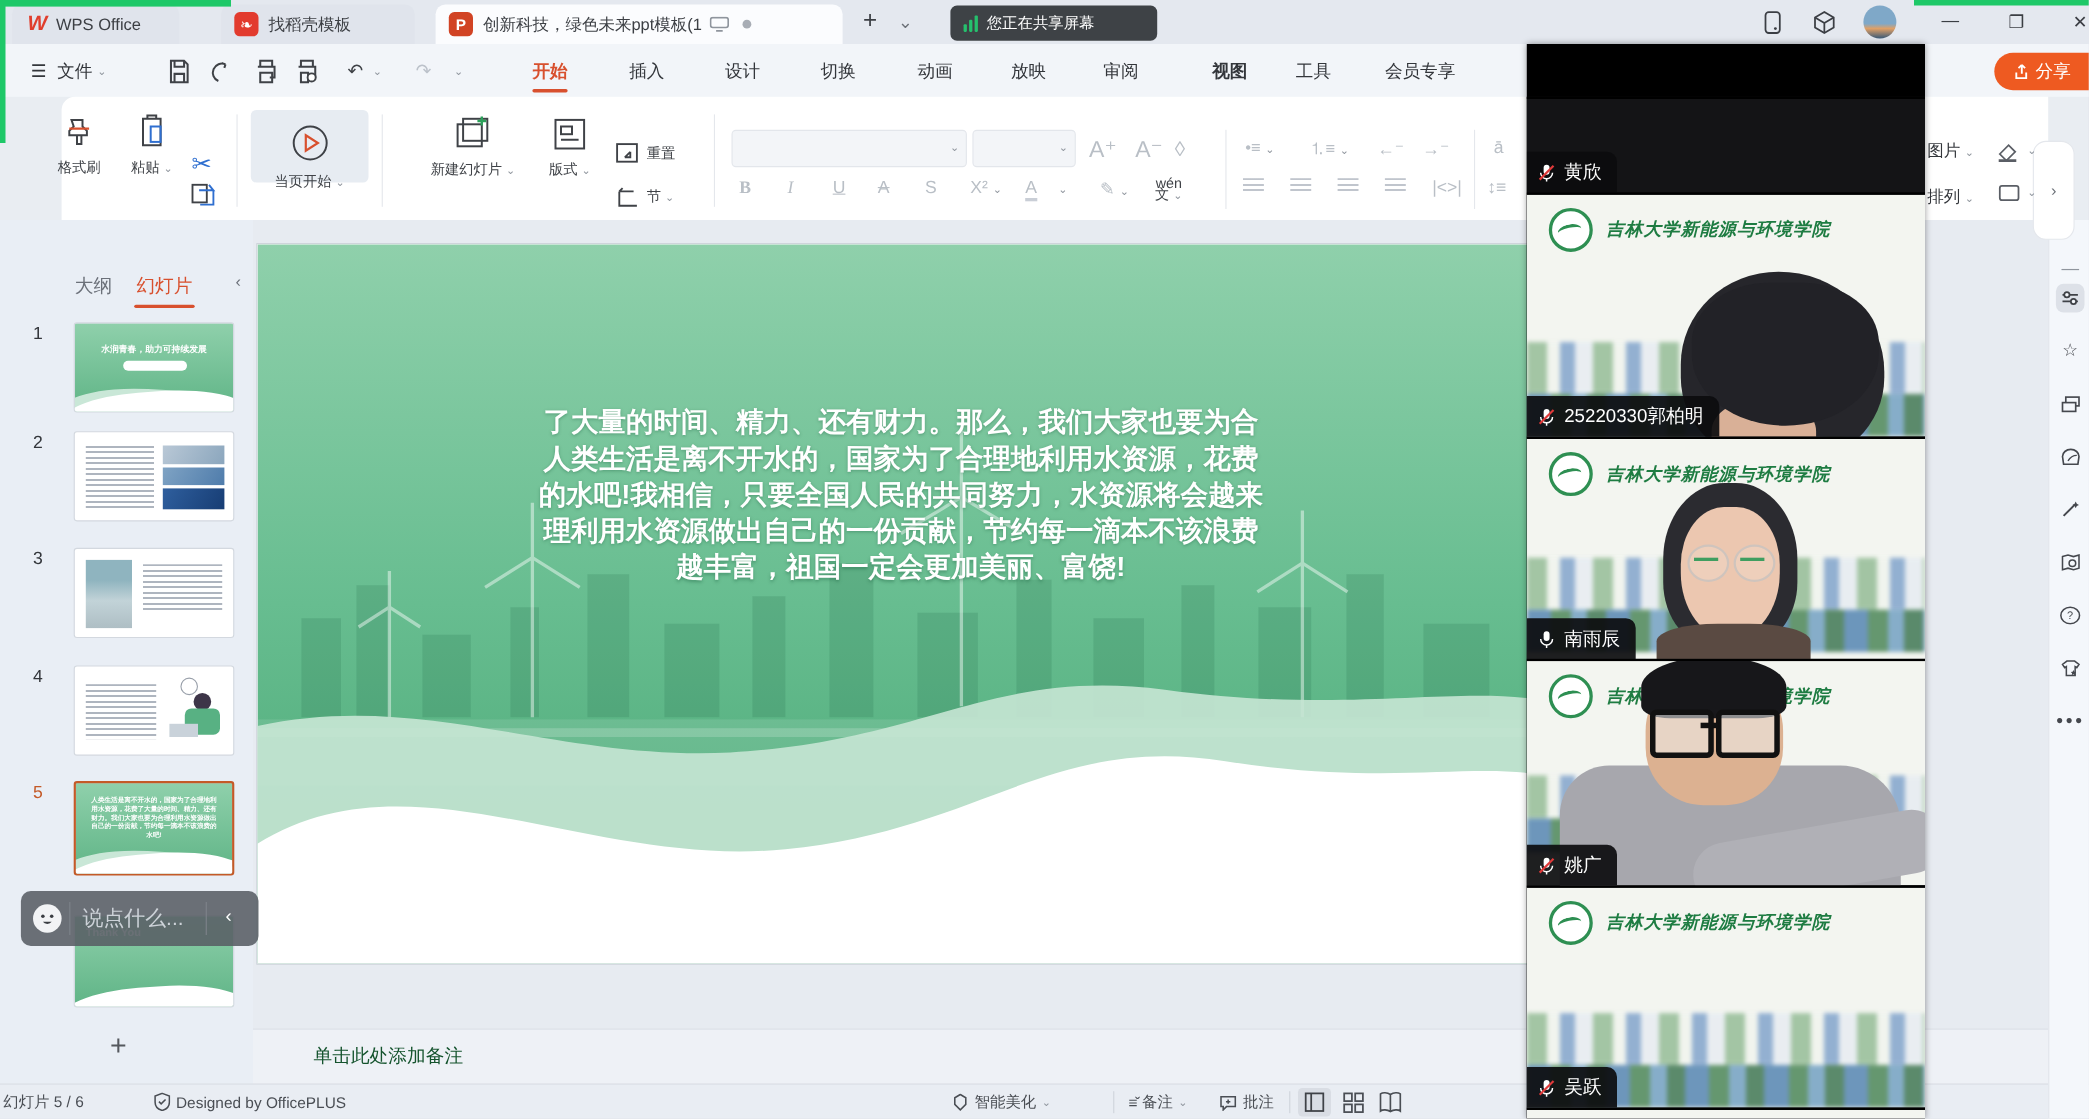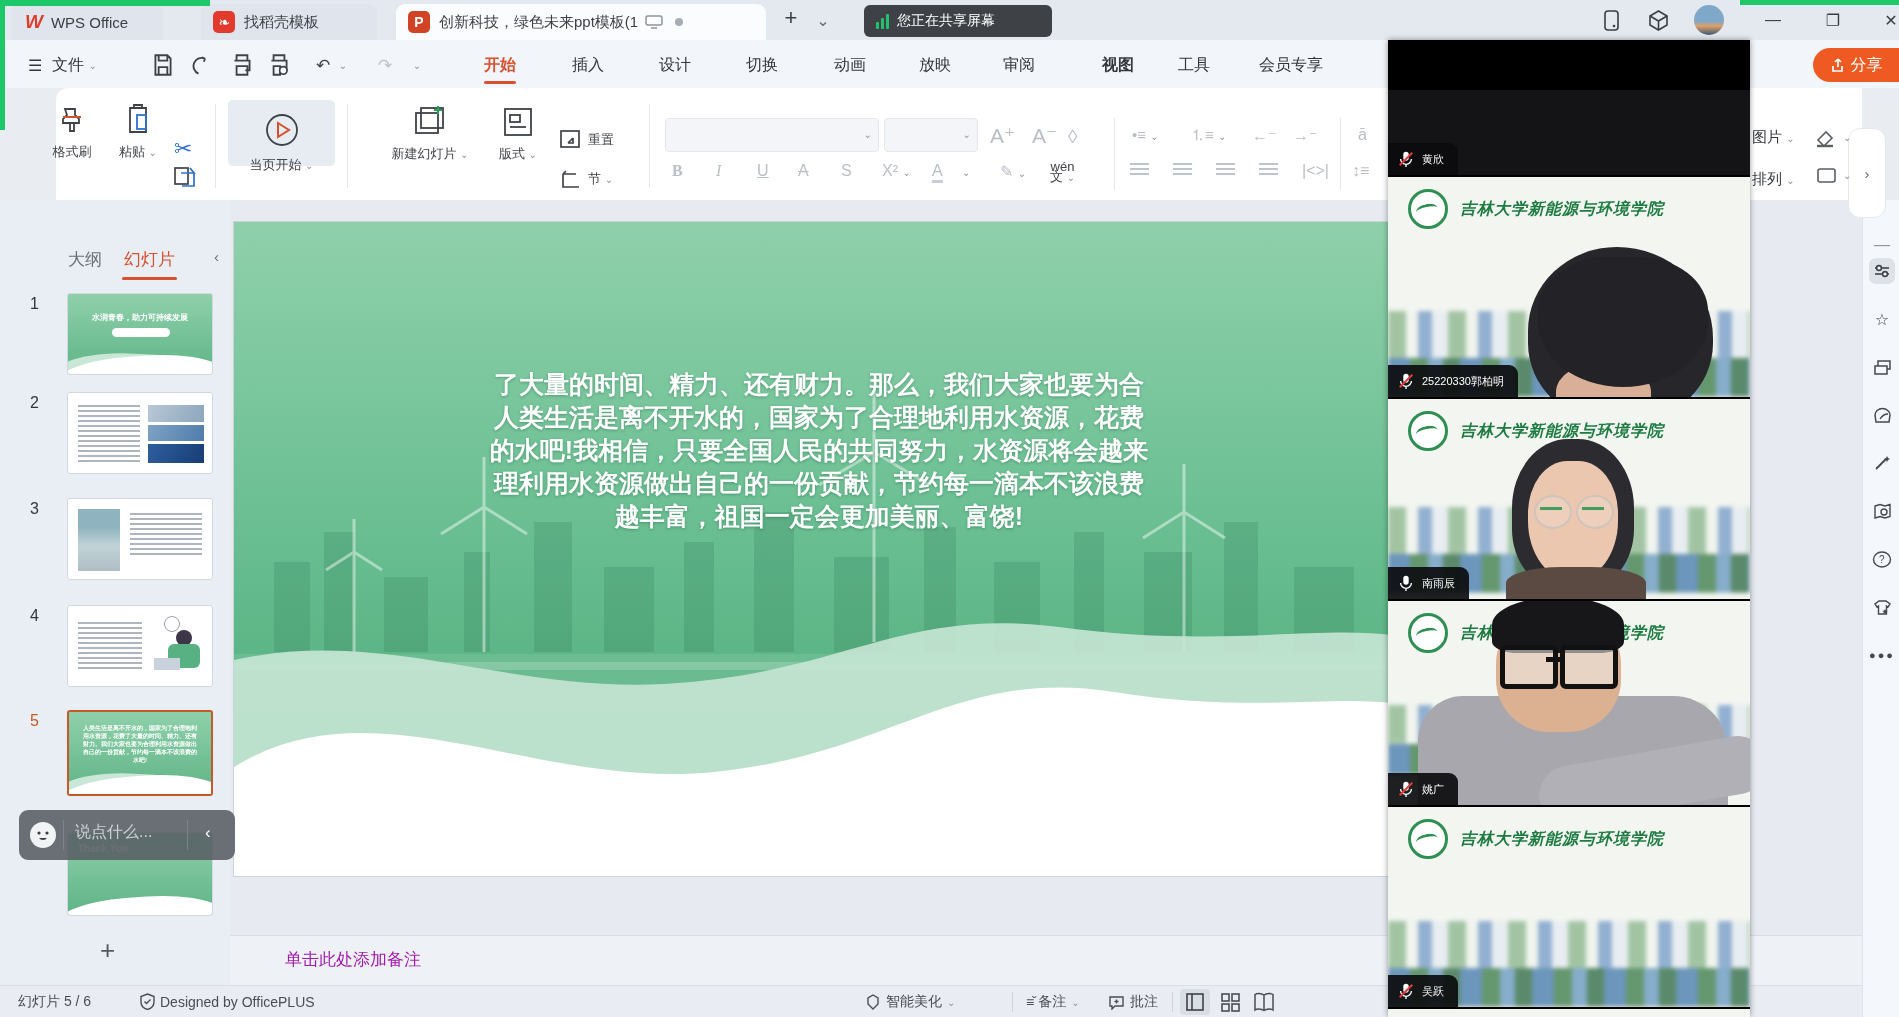--- a/index.html
+++ b/index.html
@@ -51,40 +51,40 @@
   .miniwave{position:absolute;bottom:-10px;left:-12%;width:124%;height:28px;background:#fff;border-radius:55% 60% 0 0/120% 130% 0 0;transform:rotate(-4deg);}
   .miniwave2{position:absolute;bottom:-6px;left:-10%;width:120%;height:26px;background:#c9e7d7;border-radius:60% 55% 0 0/130% 120% 0 0;transform:rotate(3deg);}
   .txl{position:absolute;background:repeating-linear-gradient(180deg,#aeb5bf 0 2px,rgba(0,0,0,0) 2px 5px);}
   .chatbar{position:absolute;left:19px;top:610px;width:216px;height:50px;background:rgba(88,93,100,.88);border-radius:9px;z-index:30;display:flex;align-items:center;}
   
   .editor{position:absolute;left:230px;top:200px;width:1669px;height:735px;background:#e7ebf1;}
   .canvas{position:absolute;left:4px;top:22px;width:1164px;height:654px;box-shadow:0 0 0 1px #ccd2d9;background:#fff;overflow:hidden;}
   .slidetext{position:absolute;left:150px;top:146px;width:870px;text-align:center;color:#fff;font-weight:bold;
      font-size:25px;line-height:33px;text-shadow:0 1px 3px rgba(10,70,40,.35);z-index:5;}
   .notes{position:absolute;left:230px;top:935px;width:1632px;height:50px;background:#eef1f6;border-top:1px solid #d9dde4;}
-  .notes span{position:absolute;left:55px;top:12px;font-size:17px;color:#a21caf;}
+  .notes span{position:absolute;left:55px;top:12px;font-size:17px;color:#14532d;}
   
   .statusbar{position:absolute;left:0;top:985px;width:1899px;height:32px;background:#e9edf3;border-top:1px solid #d9dde4;font-size:14px;color:#4a4e54;}
   .stitem{position:absolute;top:7px;display:flex;align-items:center;gap:5px;}
   
   .rightstrip{position:absolute;left:1862px;top:200px;width:37px;height:817px;background:#f4f7fb;border-left:1px solid #e0e4ea;}
   .stripico{position:absolute;left:6px;width:26px;height:26px;display:flex;align-items:center;justify-content:center;color:#45484e;font-size:16px;}
   
   .meeting{position:absolute;left:1388px;top:40px;width:362px;height:977px;background:#000;z-index:50;box-shadow:0 0 6px rgba(0,0,0,.4);}
   .mhead{position:absolute;left:0;top:0;width:362px;height:48px;background:#282a2e;display:flex;align-items:center;color:#fff;font-size:15px;}
   .vtile{position:absolute;left:0;width:362px;overflow:hidden;background:#101013;border-top:2px solid #000;box-sizing:border-box;}
   .banner{position:absolute;left:0;top:0;right:0;bottom:0;background:#f3f5f0;}
   .unilogo{position:absolute;left:20px;top:12px;width:40px;height:40px;border-radius:50%;background:#fff;border:3px solid #2e8f52;box-sizing:border-box;}
   .unilogo::after{content:"";position:absolute;left:5px;top:12px;width:22px;height:9px;border-radius:50%;border-top:3px solid #2e8f52;transform:rotate(-12deg);}
   .bannertxt{position:absolute;left:72px;top:22px;font-family:"Liberation Serif","DejaVu Serif",serif;font-style:italic;font-weight:bold;font-size:16px;color:#1e7c42;white-space:nowrap;letter-spacing:1px;}
   .campus{position:absolute;left:0;right:0;height:86px;filter:blur(2px);opacity:.8;
     background:
      repeating-linear-gradient(90deg,#8fb991 0 18px,#f0f4ee 18px 30px,#7b9fca 30px 44px,#e6ecf2 44px 60px) top/100% 55% no-repeat,
      repeating-linear-gradient(90deg,#4b7fae 0 22px,#42804f 22px 40px,#6b9cc0 40px 55px,#35704a 55px 72px) bottom/100% 45% no-repeat;}
-  .namechip{position:absolute;left:0;bottom:0;background:rgba(12,12,14,.92);color:#fff;font-size:11px;
+  .namechip{position:absolute;left:0;bottom:0;background:rgba(12,12,14,.92);color:#fff;font-size:17px;
      display:flex;align-items:center;gap:7px;padding:7px 14px 7px 9px;border-radius:0 9px 0 0;z-index:6;}
   .micwrap{width:18px;height:18px;display:inline-block;}
 </style>
 </head>
 <body>
 
 <div class="screen">
 
   <div class="gb" style="left:0;top:0;width:210px;height:6px;"></div>
   <div class="gb" style="left:0;top:0;width:5px;height:130px;"></div>
@@ -353,21 +353,21 @@
 
     <div class="chatbar">
       <span class="abs" style="left:11px;top:12px;width:26px;height:26px;border-radius:50%;background:#f2f3f5;">
         <svg width="26" height="26" viewBox="0 0 26 26">
             <circle cx="9" cy="11" r="1.6" fill="#3a3d42"></circle>
             <circle cx="17" cy="11" r="1.6" fill="#3a3d42"></circle>
             <path d="M9 16 a4.5 3.5 0 0 0 8 0 z" fill="#3a3d42"></path>
           </svg>
       </span>
       <span class="abs" style="left:44px;top:10px;width:1px;height:30px;background:#7e838a;"></span>
-      <span class="abs" style="left:56px;top:12px;font-size:16px;color:#cdd2d8;">说点什么...</span>
+      <span class="abs" style="left:56px;top:12px;font-size:19px;color:#cdd2d8;">说点什么...</span>
       <span class="abs" style="left:168px;top:10px;width:1px;height:30px;background:#7e838a;"></span>
       <span class="abs" style="left:186px;top:13px;color:#fff;font-size:17px;">‹</span>
     </div>
 
     <div class="abs" style="left:100px;top:735px;font-size:26px;color:#55585e;">+</div>
   </div>
 
   <div class="editor">
     <div class="canvas">
       <svg width="1164" height="654" viewBox="0 0 1164 654" preserveAspectRatio="none">
@@ -417,21 +417,21 @@
         <div>越丰富，祖国一定会更加美丽、富饶!</div>
       </div>
     </div>
   </div>
 
   <div class="notes">
     <span>单击此处添加备注</span>
   </div>
 
   <div class="statusbar">
-    <div class="stitem" style="left:18px;text-align:right;">幻灯片 5 / 6</div>
+    <div class="stitem" style="left:3px;text-align:right;">幻灯片 5 / 6</div>
     <div class="stitem" style="left:140px;">
       <svg width="15" height="17" viewBox="0 0 15 17">
           <path d="M7.5 1 L14 3.5 V9 c0 4 -3 6.5 -6.5 7.5 C4 15.5 1 13 1 9 V3.5 Z" fill="none" stroke="#4a4e54" stroke-width="1.4"></path>
           <path d="M4.5 8.5 l2 2 l4 -4" fill="none" stroke="#4a4e54" stroke-width="1.4"></path>
         </svg>
       <span>Designed by OfficePLUS</span>
     </div>
     <div class="stitem" style="left:865px;">
       <svg width="16" height="16" viewBox="0 0 16 16">
           <path d="M8 1 L13 4 V10 L8 15 L3 10 V4 Z" fill="none" stroke="#4a4e54" stroke-width="1.4"></path>

